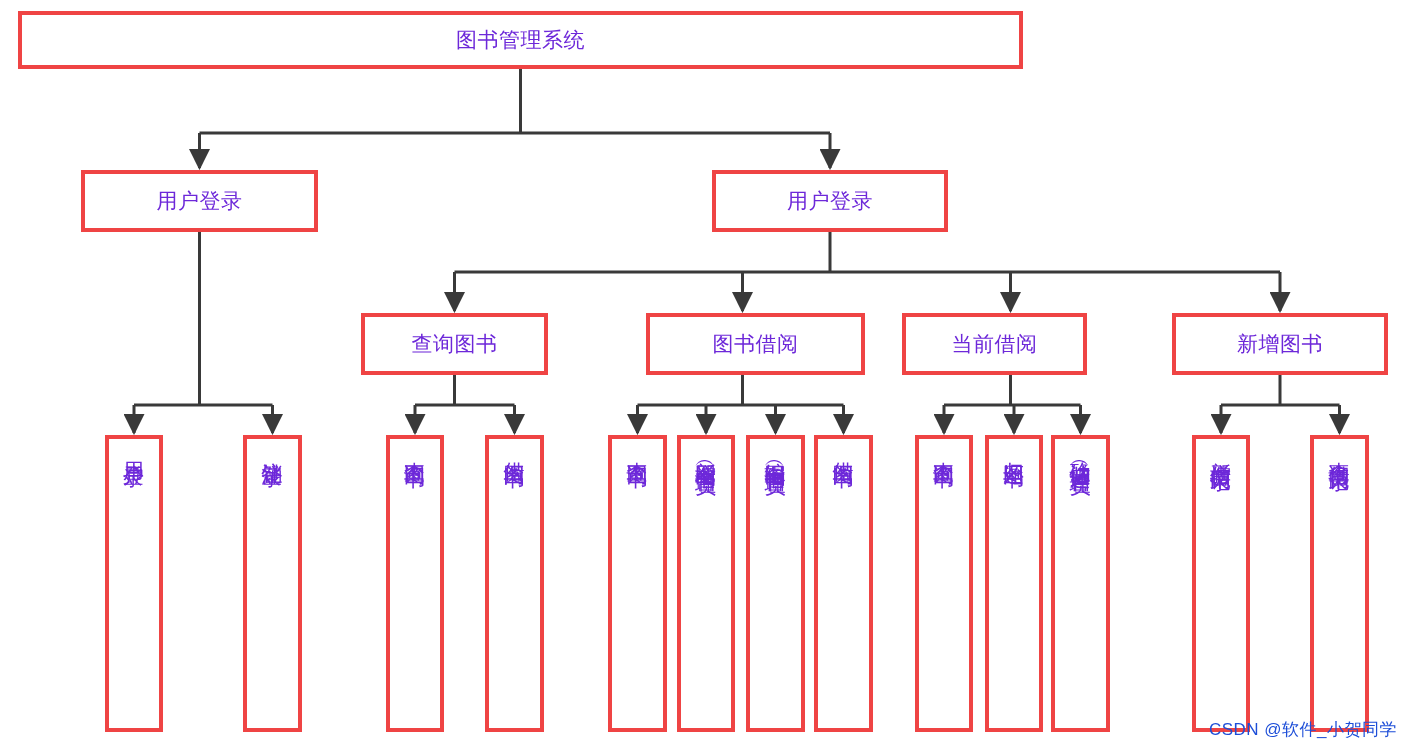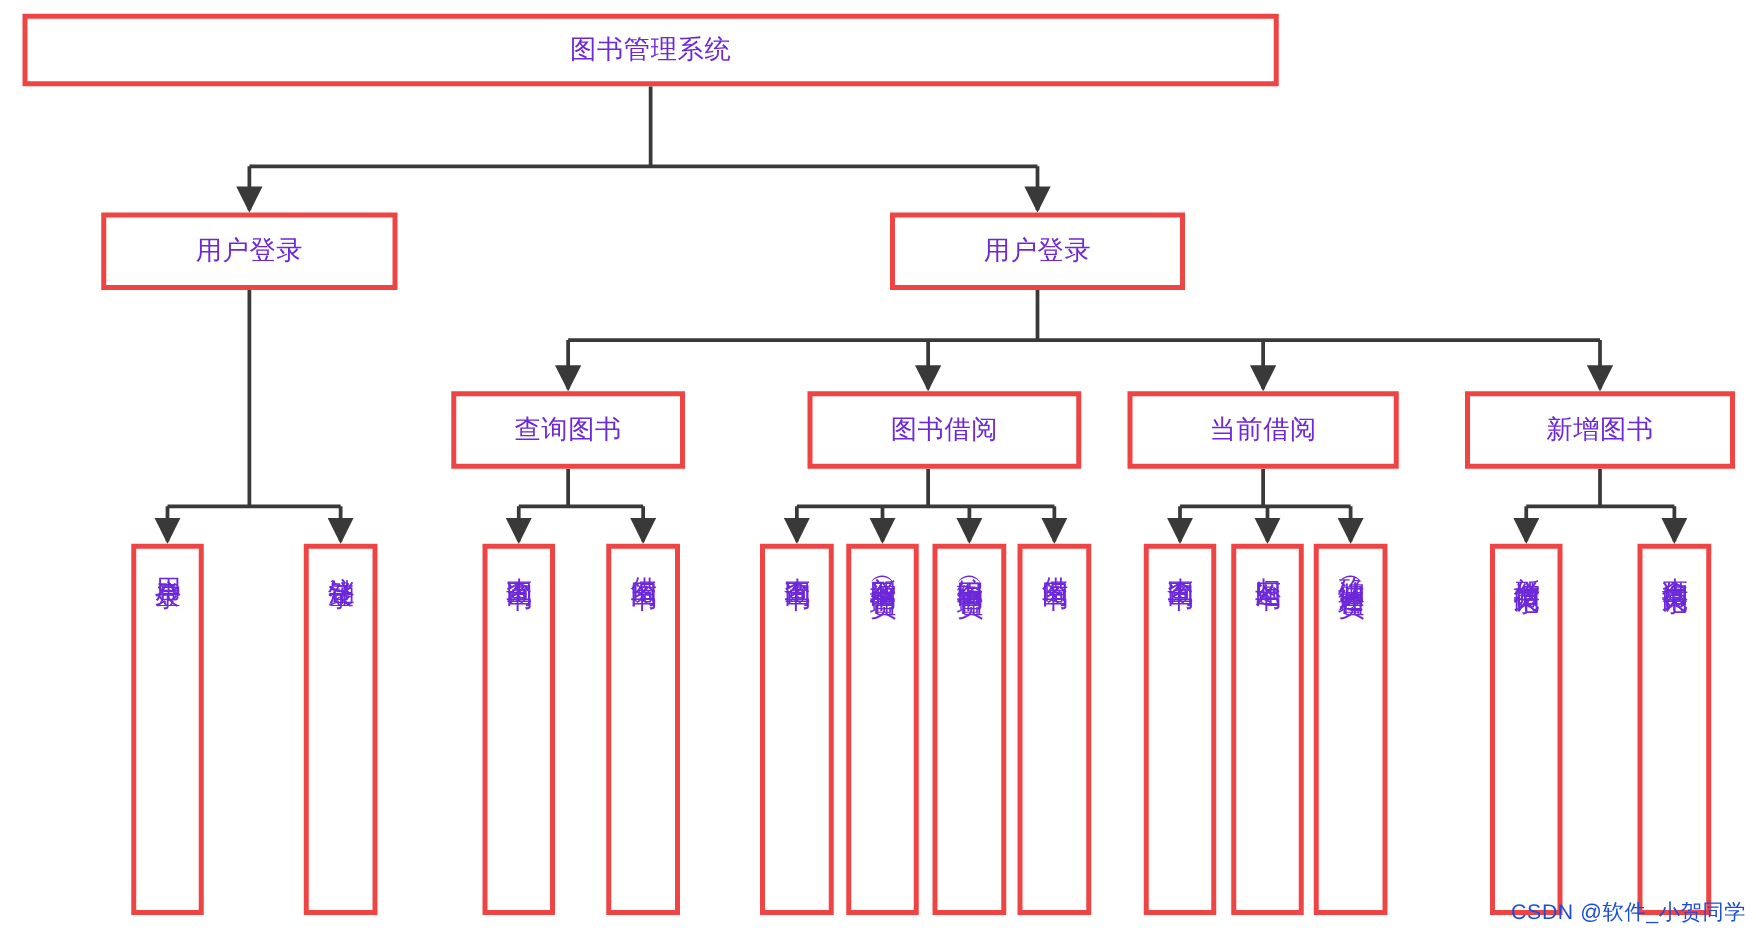--- a/index.html
+++ b/index.html
@@ -126,21 +126,21 @@
       </div>
       <div class="node horiz" style="left: 712px; top: 170px; width: 236px; height: 62px;">
         <span class="node-label">用户登录</span>
       </div>
       <div class="node horiz" style="left: 361px; top: 313px; width: 187px; height: 62px;">
         <span class="node-label">查询图书</span>
       </div>
       <div class="node horiz" style="left: 646px; top: 313px; width: 219px; height: 62px;">
         <span class="node-label">图书借阅</span>
       </div>
-      <div class="node horiz" style="left: 902px; top: 313px; width: 217px; height: 62px;">
+      <div class="node horiz" style="left: 902px; top: 313px; width: 185px; height: 62px;">
         <span class="node-label">当前借阅</span>
       </div>
       <div class="node horiz" style="left: 1172px; top: 313px; width: 216px; height: 62px;">
         <span class="node-label">新增图书</span>
       </div>
       <div class="node vert" style="left: 105px; top: 435px; width: 58px; height: 297px;">
         <span class="node-label">用户登录</span>
       </div>
       <div class="node vert" style="left: 243px; top: 435px; width: 59px; height: 297px;">
         <span class="node-label">注销登录</span>

